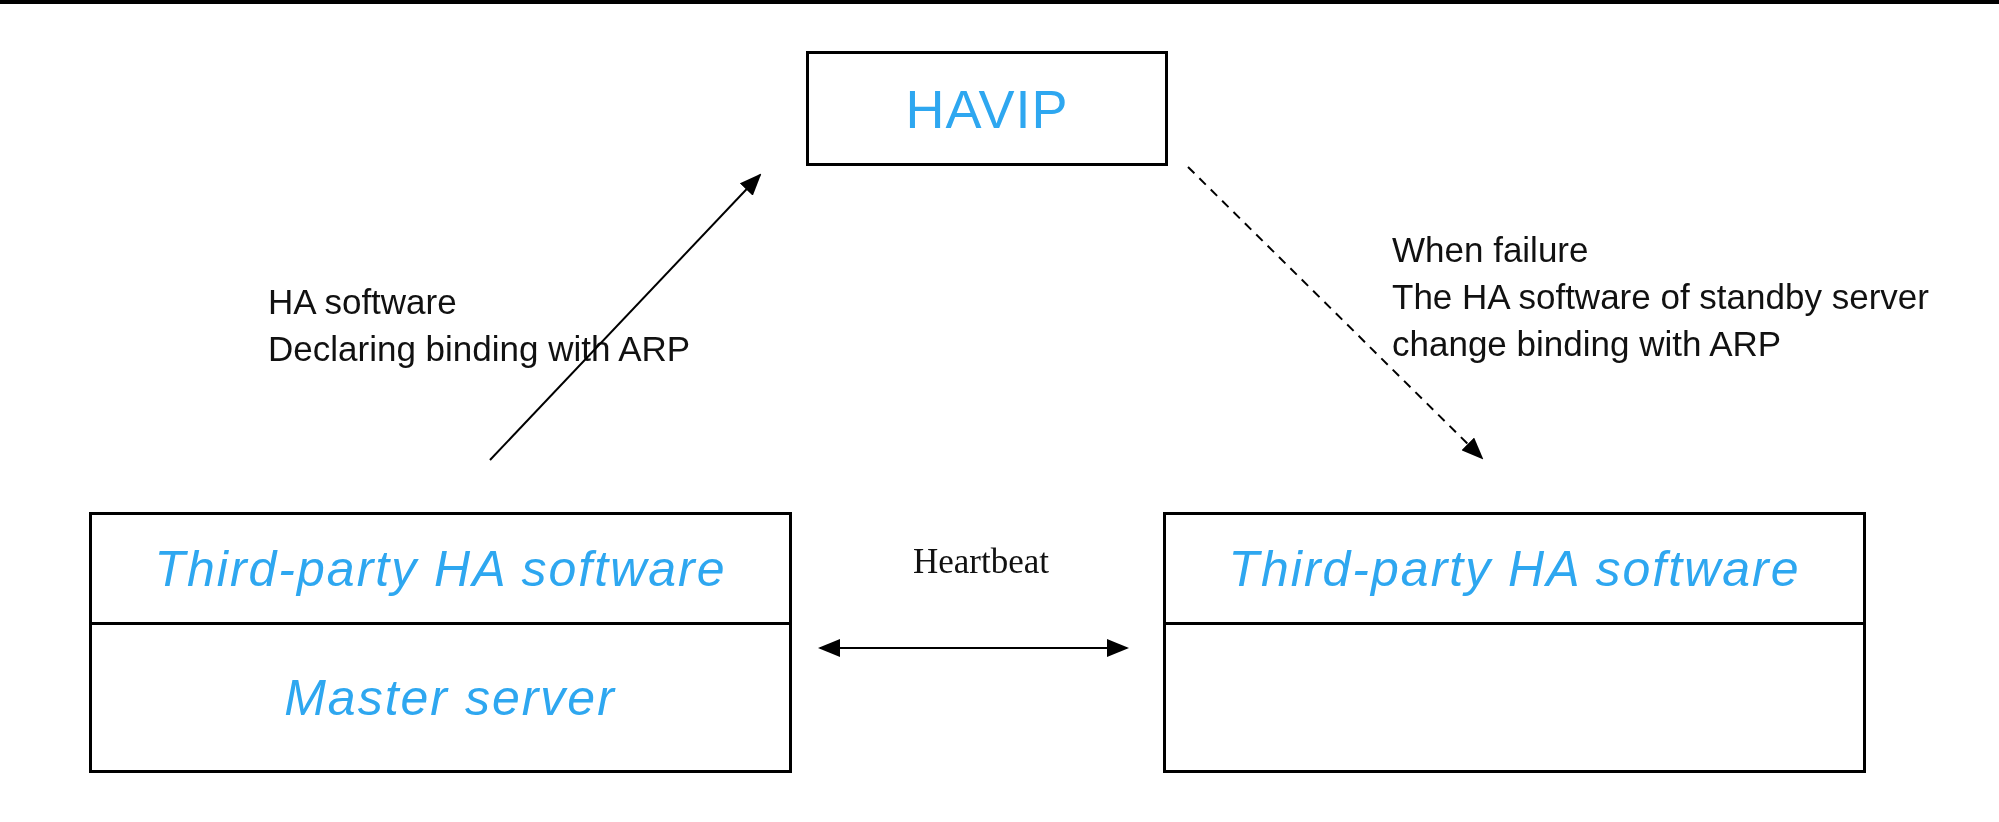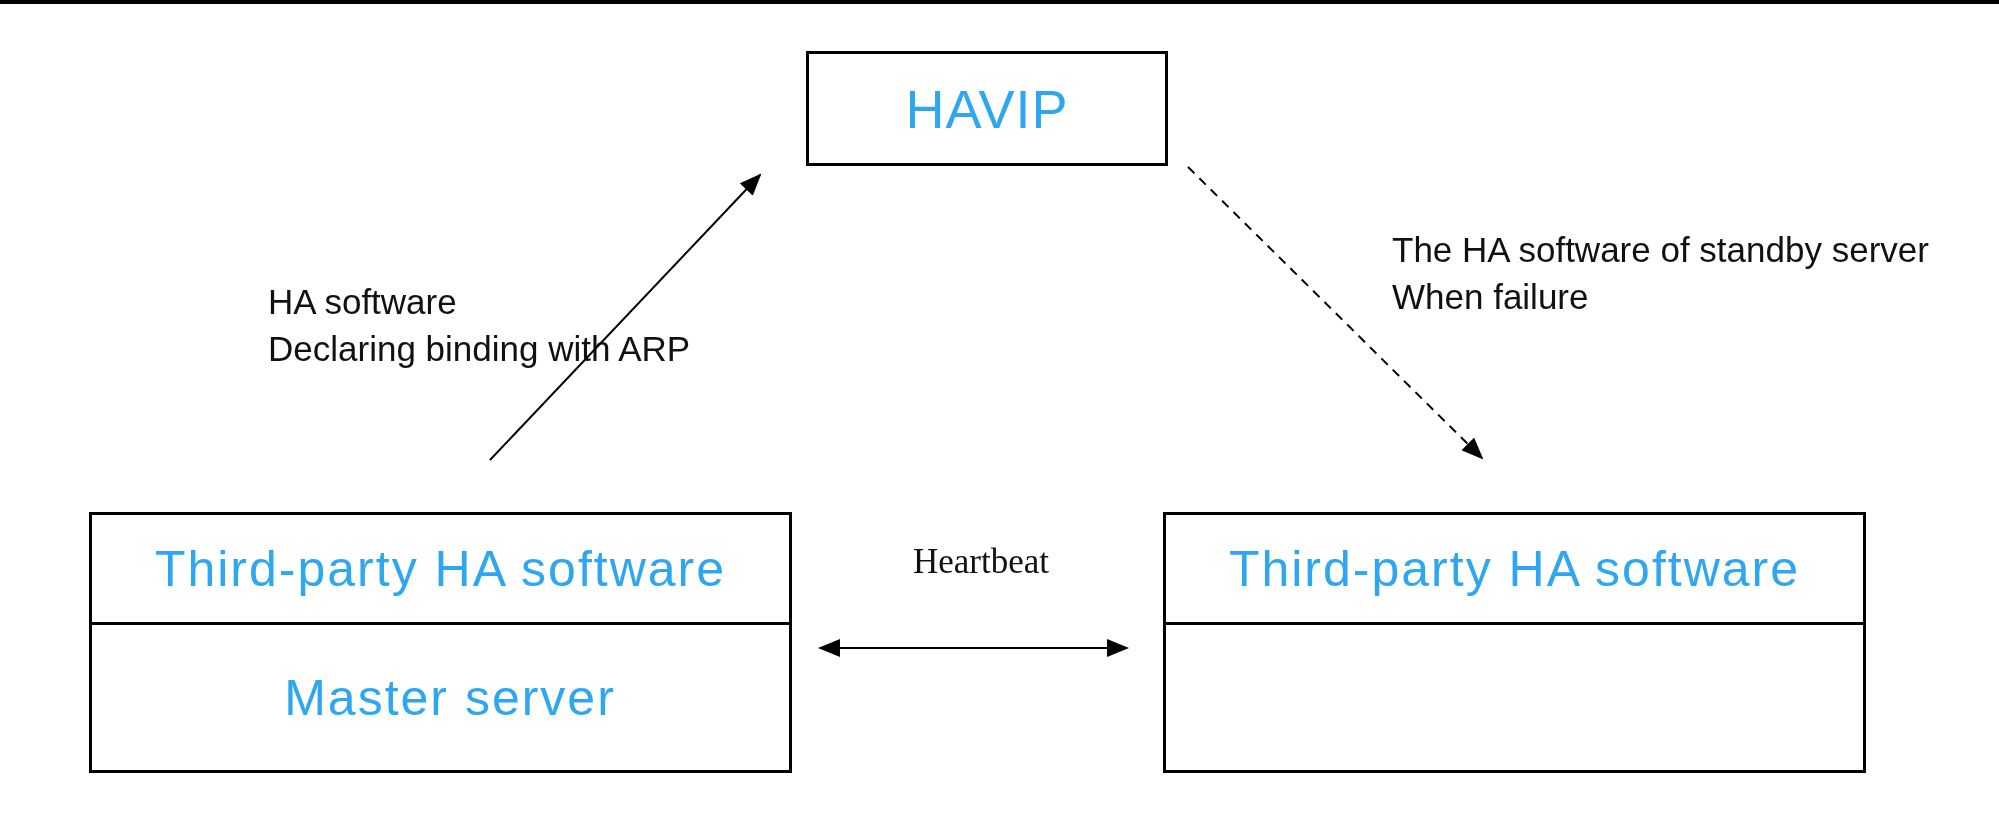--- a/index.html
+++ b/index.html
@@ -30,21 +30,21 @@
   .havip-box{
     left:790px;top:51px;width:362px;height:115px;
     align-items:center;justify-content:center;margin-left:16px;
   }
   .havip-label{
     color:var(--accent);
     font-size:54px;
     letter-spacing:1px;
     white-space:nowrap;
   }
-  .server-box{width:703px;height:261px;}
+  .server-box{width:703px;height:261px;font-style:italic;}
   .master-box{left:89px;top:512px;}
   .standby-box{left:1163px;top:512px;}
   .server-software{
     height:110px;
     border-bottom:3px solid var(--line);
     display:flex;align-items:center;justify-content:center;
     color:var(--accent);
     font-size:50px;
     letter-spacing:2px;
     white-space:nowrap;
@@ -93,22 +93,23 @@
   <div class="node server-box standby-box">
     <div class="server-software">Third-party HA software</div>
   </div>
 
   <div class="annotation ann-declare">
     <div>HA software</div>
     <div>Declaring binding with ARP</div>
   </div>
 
   <div class="annotation ann-failover">
+    <div>When failure</div>
     <div>The HA software of standby server</div>
-    <div>When failure</div>
+    <div>change binding with ARP</div>
   </div>
 
   <div class="annotation ann-heartbeat">
     <div>Heartbeat</div>
   </div>
 
   <svg class="arrow-layer" viewBox="0 0 1999 822" xmlns="http://www.w3.org/2000/svg">
     <defs>
       <marker id="arrowhead" viewBox="0 0 22 18" refX="20" refY="9" markerWidth="22" markerHeight="18" markerUnits="userSpaceOnUse" orient="auto-start-reverse">
         <path d="M0,0 L22,9 L0,18 Z" fill="#000000"></path>

